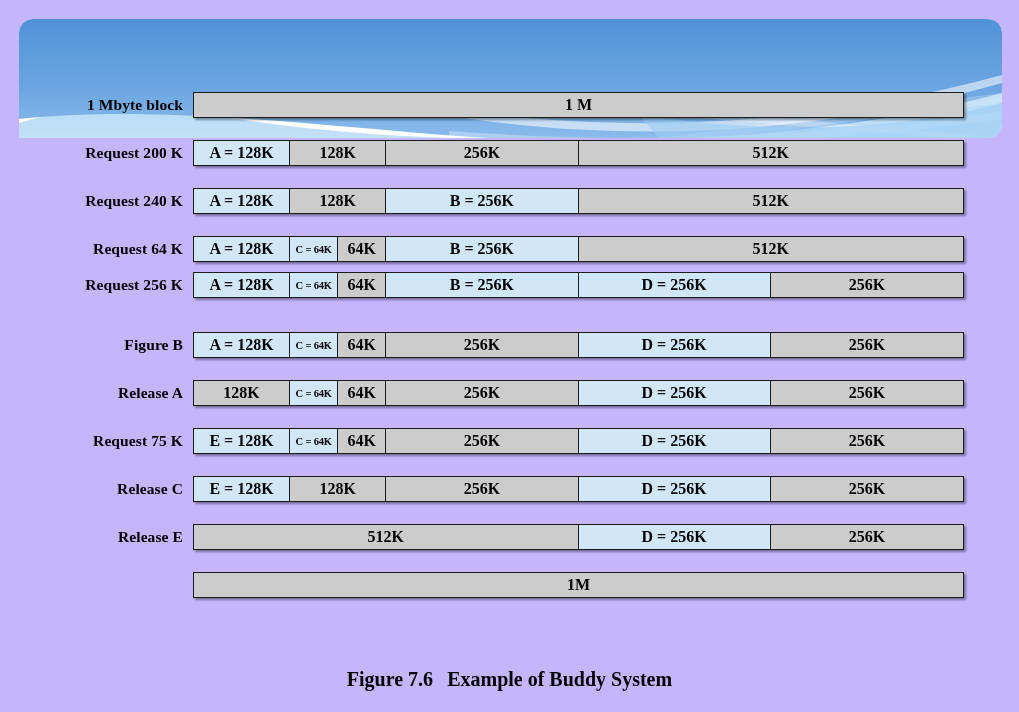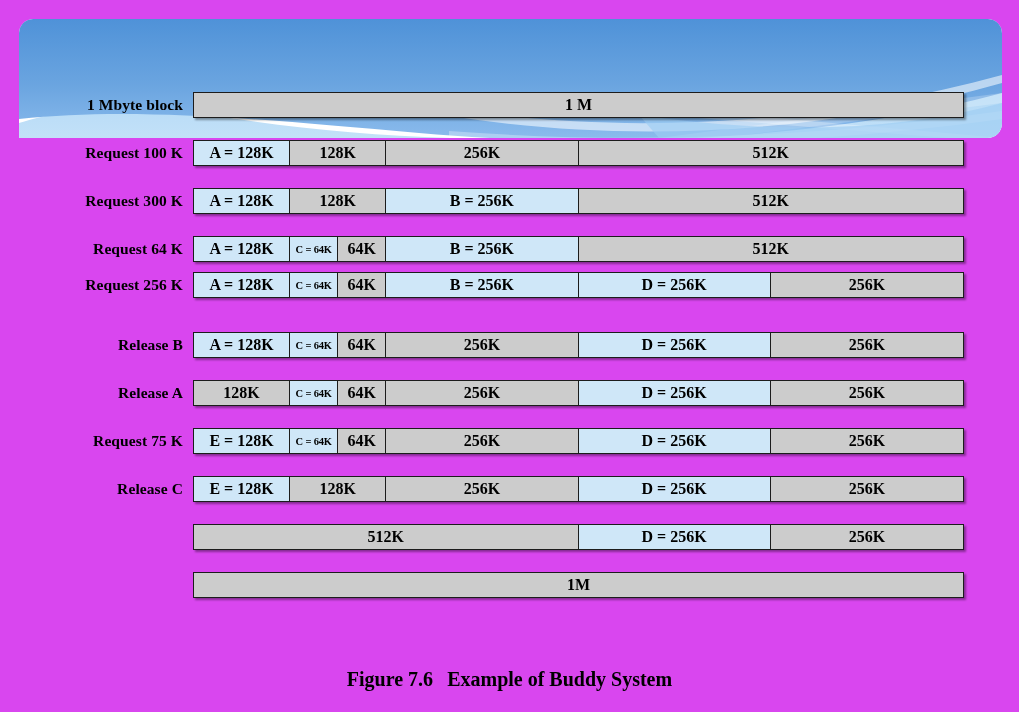--- a/index.html
+++ b/index.html
@@ -12,21 +12,21 @@
     width: 1019px;
     height: 712px;
     font-family: "Liberation Serif", "DejaVu Serif", serif;
     overflow: hidden;
   }
 
   #slide {
     position: relative;
     width: 1019px;
     height: 712px;
-    background: #d946ef;
+    background: #c4b5fd;
     box-sizing: border-box;
     overflow: hidden;
   }
 
   
   #banner {
     position: absolute;
     left: 19px;
     top: 19px;
     width: 983px;
@@ -160,30 +160,30 @@
   </div>
 
   <div id="figure">
       <div class="row" style="top: 92px;">
         <div class="row-label">1 Mbyte block</div>
         <div class="bar">
           <div class="seg free" style="flex: 0 0 100%;">1 M</div>
         </div>
       </div>
       <div class="row" style="top: 140px;">
-        <div class="row-label">Request 100 K</div>
+        <div class="row-label">Request 200 K</div>
         <div class="bar">
           <div class="seg alloc" style="flex: 0 0 12.5%;">A = 128K</div>
           <div class="seg free" style="flex: 0 0 12.5%;">128K</div>
           <div class="seg free" style="flex: 0 0 25%;">256K</div>
           <div class="seg free" style="flex: 0 0 50%;">512K</div>
         </div>
       </div>
       <div class="row" style="top: 188px;">
-        <div class="row-label">Request 300 K</div>
+        <div class="row-label">Request 240 K</div>
         <div class="bar">
           <div class="seg alloc" style="flex: 0 0 12.5%;">A = 128K</div>
           <div class="seg free" style="flex: 0 0 12.5%;">128K</div>
           <div class="seg alloc" style="flex: 0 0 25%;">B = 256K</div>
           <div class="seg free" style="flex: 0 0 50%;">512K</div>
         </div>
       </div>
       <div class="row" style="top: 236px;">
         <div class="row-label">Request 64 K</div>
         <div class="bar">
@@ -199,21 +199,21 @@
         <div class="bar">
           <div class="seg alloc" style="flex: 0 0 12.5%;">A = 128K</div>
           <div class="seg alloc small" style="flex: 0 0 6.25%;">C = 64K</div>
           <div class="seg free" style="flex: 0 0 6.25%;">64K</div>
           <div class="seg alloc" style="flex: 0 0 25%;">B = 256K</div>
           <div class="seg alloc" style="flex: 0 0 25%;">D = 256K</div>
           <div class="seg free" style="flex: 0 0 25%;">256K</div>
         </div>
       </div>
       <div class="row" style="top: 332px;">
-        <div class="row-label">Release B</div>
+        <div class="row-label">Figure B</div>
         <div class="bar">
           <div class="seg alloc" style="flex: 0 0 12.5%;">A = 128K</div>
           <div class="seg alloc small" style="flex: 0 0 6.25%;">C = 64K</div>
           <div class="seg free" style="flex: 0 0 6.25%;">64K</div>
           <div class="seg free" style="flex: 0 0 25%;">256K</div>
           <div class="seg alloc" style="flex: 0 0 25%;">D = 256K</div>
           <div class="seg free" style="flex: 0 0 25%;">256K</div>
         </div>
       </div>
       <div class="row" style="top: 380px;">
@@ -242,20 +242,21 @@
         <div class="row-label">Release C</div>
         <div class="bar">
           <div class="seg alloc" style="flex: 0 0 12.5%;">E = 128K</div>
           <div class="seg free" style="flex: 0 0 12.5%;">128K</div>
           <div class="seg free" style="flex: 0 0 25%;">256K</div>
           <div class="seg alloc" style="flex: 0 0 25%;">D = 256K</div>
           <div class="seg free" style="flex: 0 0 25%;">256K</div>
         </div>
       </div>
       <div class="row" style="top: 524px;">
+        <div class="row-label">Release E</div>
         <div class="bar">
           <div class="seg free" style="flex: 0 0 50%;">512K</div>
           <div class="seg alloc" style="flex: 0 0 25%;">D = 256K</div>
           <div class="seg free" style="flex: 0 0 25%;">256K</div>
         </div>
       </div>
       <div class="row" style="top: 572px;">
         <div class="bar">
           <div class="seg free" style="flex: 0 0 100%;">1M</div>
         </div>

